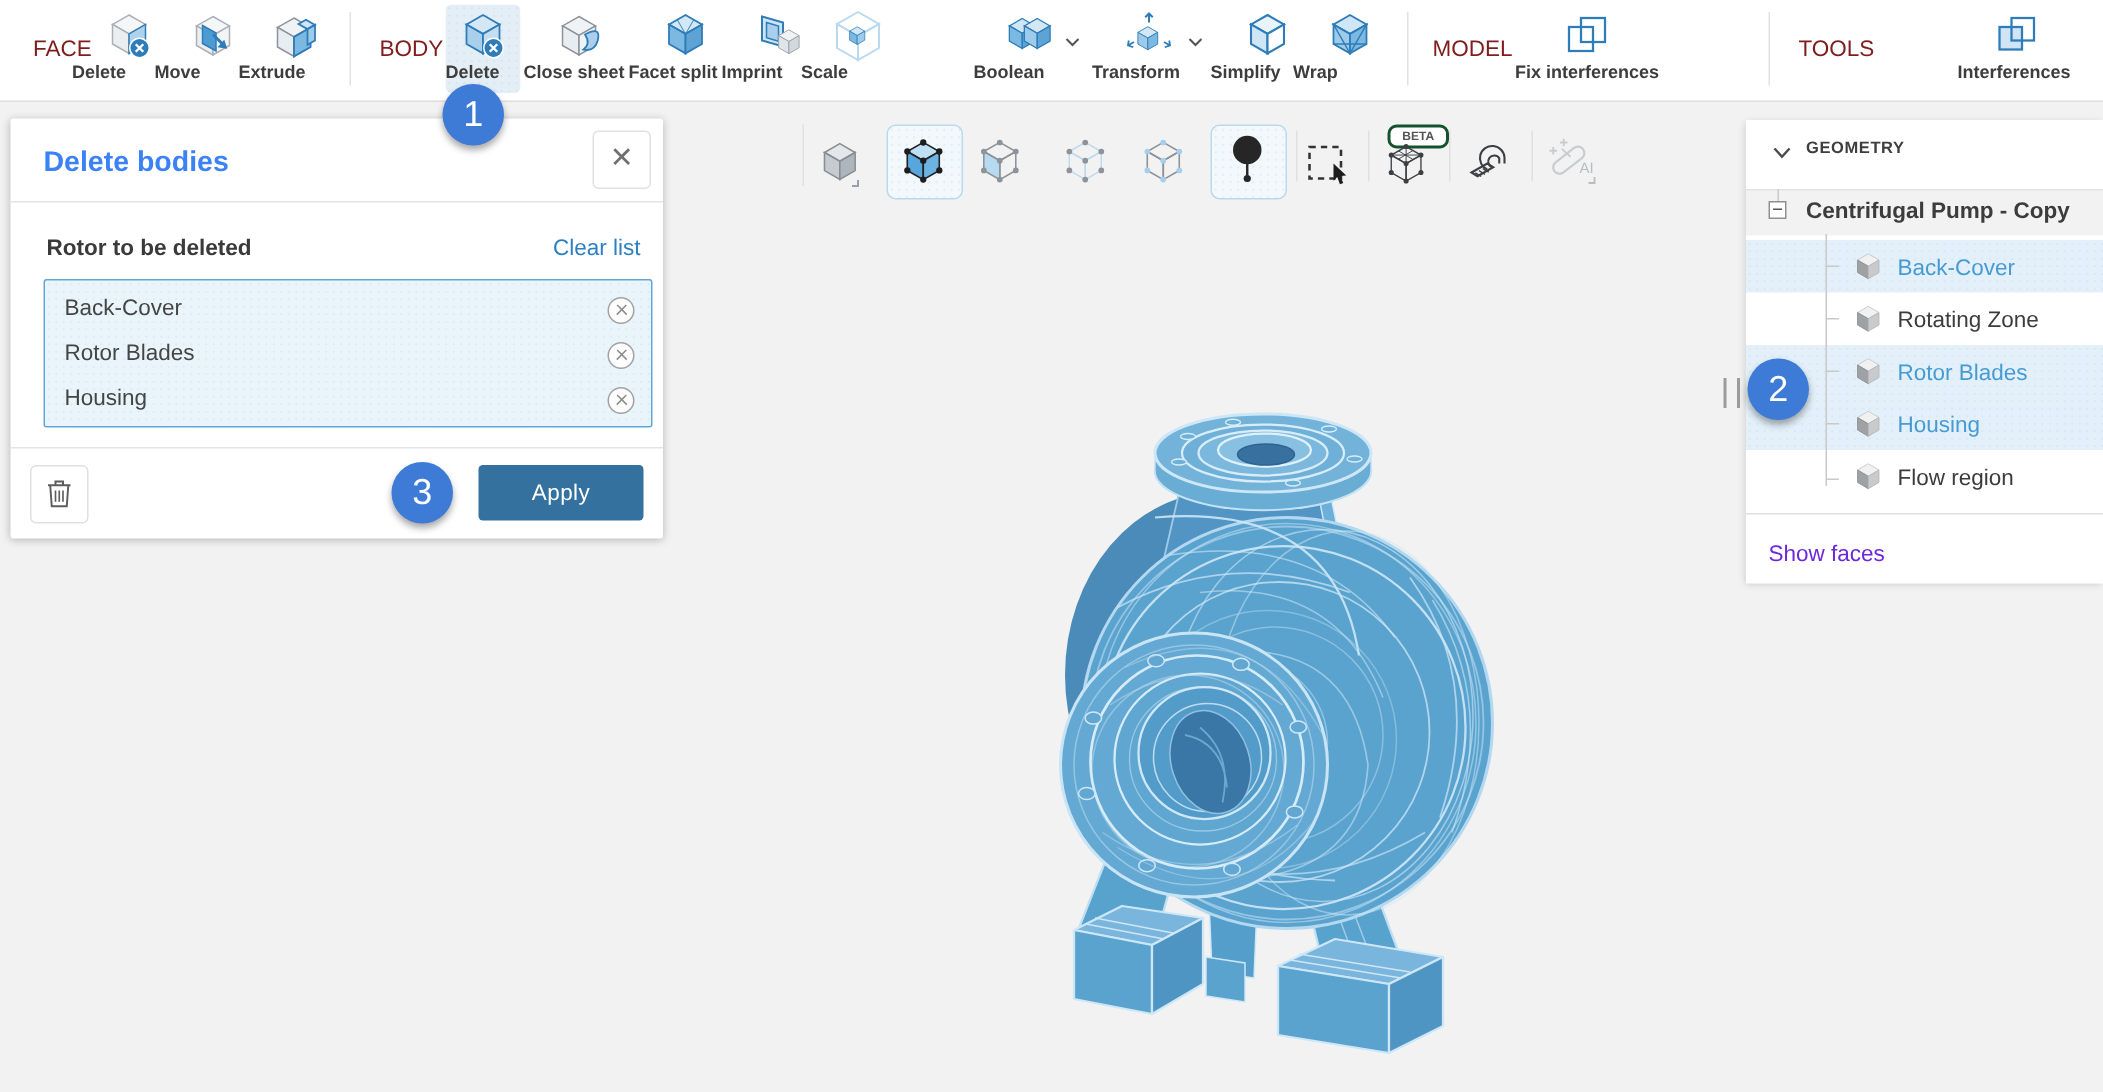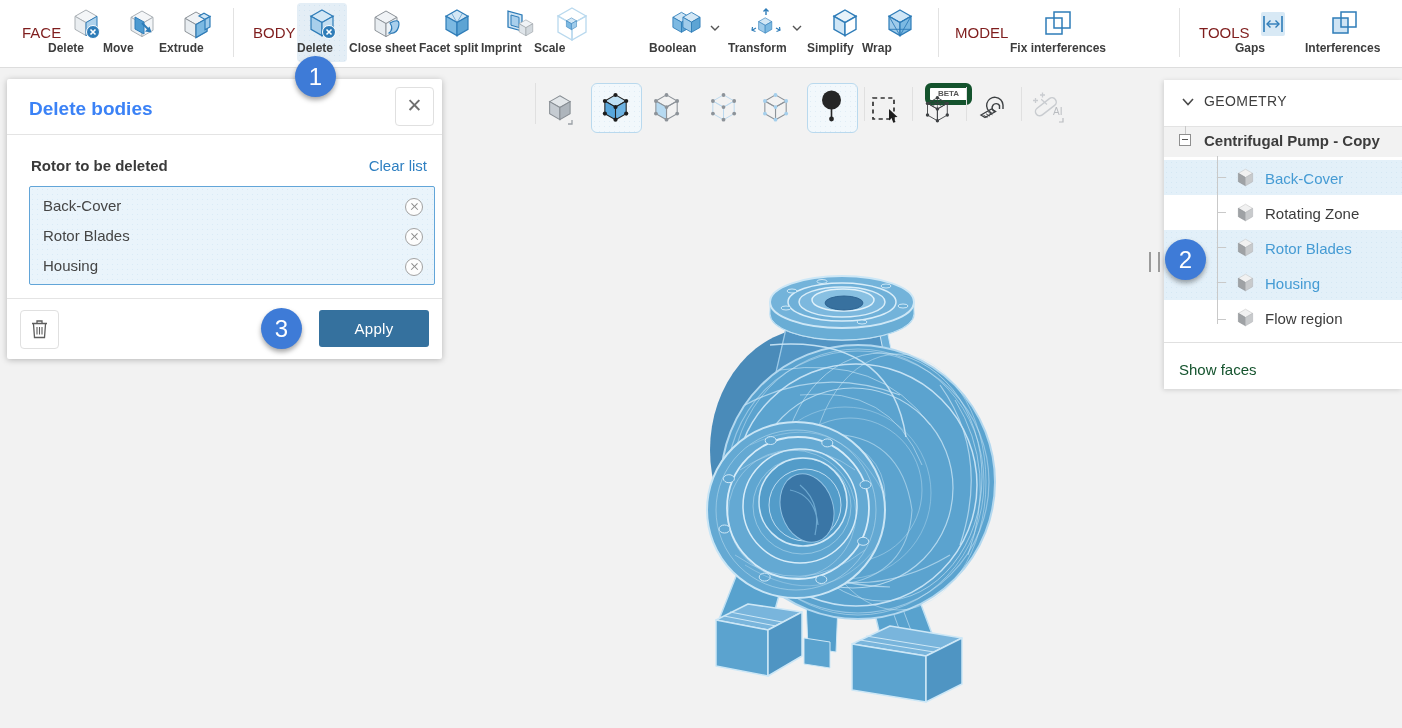--- a/index.html
+++ b/index.html
@@ -318,29 +318,20 @@
   </div>
 
   <div class="tbi" style="left:1010px;width:96px">
     <svg width="34" height="34" viewBox="0 0 34 34">
         <rect x="5" y="11" width="16" height="16" fill="#fff" stroke="#2e7cb8" stroke-width="1.5"></rect>
         <rect x="13" y="5" width="16" height="16" fill="none" stroke="#2e7cb8" stroke-width="1.5"></rect>
       </svg>
     <div class="lbl">Fix interferences</div>
   </div>
 
-  <div class="tbi" style="left:1235px">
-    <svg width="34" height="34" viewBox="0 0 34 34">
-        <rect x="5" y="5" width="24" height="24" rx="2" fill="#d8e9f5"></rect>
-        <path d="M8 9 L8 25 M26 9 L26 25" stroke="#2e7cb8" stroke-width="1.6"></path>
-        <path d="M11 17 L23 17" stroke="#2e7cb8" stroke-width="1.4"></path>
-        <path d="M14.5 13.5 L11 17 L14.5 20.5 M19.5 13.5 L23 17 L19.5 20.5" stroke="#2e7cb8" stroke-width="1.4" fill="none"></path>
-      </svg>
-    <div class="lbl">Gaps</div>
-  </div>
   <div class="tbi" style="left:1305px;width:80px">
     <svg width="34" height="34" viewBox="0 0 34 34">
         <rect x="5" y="11" width="15" height="15" fill="#cfe4f4" stroke="#2e7cb8" stroke-width="1.5"></rect>
         <rect x="13" y="5" width="15" height="15" fill="none" stroke="#2e7cb8" stroke-width="1.5"></rect>
       </svg>
     <div class="lbl">Interferences</div>
   </div>
 </div>
 <div id="viewbar">
   <div class="vdiv" style="left:535px;top:83px;height:41px"></div>
@@ -422,21 +413,21 @@
       <circle cx="11.5" cy="11" r="9.5" fill="#262626"></circle>
       <path d="M11.5 20 L11.5 28" stroke="#262626" stroke-width="1.6"></path>
       <circle cx="11.5" cy="30" r="2.4" fill="#262626"></circle>
     </svg>
   <div class="vdiv" style="left:864px;top:87px;height:34px"></div>
   <svg style="position:absolute;left:872px;top:96px" width="28" height="28" viewBox="0 0 28 28">
       <rect x="1" y="2" width="21" height="21" fill="none" stroke="#333" stroke-width="1.7" stroke-dasharray="4.2 3.4"></rect>
       <polygon points="17,13 25.5,21 21.5,21.3 23.5,26 21.3,26.8 19.5,22 17,24.5" fill="#1d1d1d"></polygon>
     </svg>
   <div class="vdiv" style="left:912px;top:87px;height:34px"></div>
-  <div style="position:absolute;left:925px;top:83px;width:37px;height:12px;border:5px solid #14532d;border-radius:6px;background:#fff;font-size:8px;font-weight:bold;color:#555;text-align:center;line-height:12px;font-family:'Liberation Sans',sans-serif;">BETA</div>
+  <div style="position:absolute;left:925px;top:83px;width:37px;height:12px;border:2px solid #14532d;border-radius:6px;background:#fff;font-size:8px;font-weight:bold;color:#555;text-align:center;line-height:12px;font-family:'Liberation Sans',sans-serif;">BETA</div>
   <svg style="position:absolute;left:923px;top:95px" width="30" height="29" viewBox="0 0 30 29">
       <g stroke="#3d4043" stroke-width="1" fill="none" transform="scale(0.9)">
         <polygon points="16,3 27,9.3 16,15.6 5,9.3"></polygon>
         <polygon points="5,9.3 16,15.6 16,28.6 5,22.3"></polygon>
         <polygon points="27,9.3 27,22.3 16,28.6 16,15.6"></polygon>
         <path d="M16 3 L16 15.6 M5 9.3 L27 9.3 M10 6 L21 12.5 M21 6 L10 12.5" stroke-width="0.7"></path>
       </g>
       <g fill="#3d4043">
         <circle cx="14.4" cy="2.7" r="1.7"></circle>
         <circle cx="24.3" cy="8.4" r="1.7"></circle>
@@ -490,21 +481,21 @@
           <path d="M1 4.5 L16 4.5 M6 4 L6 2 L11 2 L11 4"></path>
           <path d="M6 8 L6 15.5 M8.5 8 L8.5 15.5 M11 8 L11 15.5" stroke-width="1.1"></path>
         </g>
       </svg></div>
   <div id="dlg-apply">Apply</div>
 </div>
 <div id="geo">
   <svg style="position:absolute;left:17px;top:16px" width="14" height="12" viewBox="0 0 14 12">
       <path d="M2 3 L7 8.5 L12 3" stroke="#4a4a4a" stroke-width="1.6" fill="none"></path>
     </svg>
-  <div style="position:absolute;left:40px;top:13px;font-size:14px;font-weight:normal;color:#3e3e3e;letter-spacing:0.4px;">GEOMETRY</div>
+  <div style="position:absolute;left:40px;top:13px;font-size:11px;font-weight:bold;color:#3e3e3e;letter-spacing:0.4px;">GEOMETRY</div>
   <div class="grow" style="top:46px;height:30px;background:#f2f2f2;border-top:1px solid #e3e3e3;"></div>
   <div style="position:absolute;left:15px;top:54px;width:10px;height:10px;background:#fff;border:1px solid #8f8f8f;"></div>
   <div style="position:absolute;left:17.5px;top:58.5px;width:6px;height:1.5px;background:#555;"></div>
   <div style="position:absolute;left:20.5px;top:46px;width:1px;height:8px;background:#c9c9c9;"></div>
   <div style="position:absolute;left:40px;top:52px;font-size:15px;font-weight:bold;color:#3c3c3c;">Centrifugal Pump - Copy</div>
   <div class="grow hlrow" style="top:80px;height:35px;"></div>
   <div class="grow" style="top:150px;height:70px;"></div>
   <div class="grow hlrow" style="top:150px;height:70px;"></div>
   <div style="position:absolute;left:53px;top:76px;width:1px;height:168px;background:#c9c9c9;"></div>
   <div style="position:absolute;left:54px;top:97px;width:8px;height:1px;background:#c9c9c9;"></div>
@@ -536,18 +527,18 @@
       <polygon points="16,2 28,9 16,16 4,9" fill="#f1f1f1" stroke="#c7c7c7"></polygon>
       <polygon points="4,9 16,16 16,30 4,23" fill="#9fa2a5" stroke="#8d9093"></polygon>
       <polygon points="28,9 28,23 16,30 16,16" fill="#c8cacc" stroke="#b5b7b9"></polygon>
     </svg>
   <div class="titem tblue" style="top:90px">Back-Cover</div>
   <div class="titem tdark" style="top:125px">Rotating Zone</div>
   <div class="titem tblue" style="top:160px">Rotor Blades</div>
   <div class="titem tblue" style="top:195px">Housing</div>
   <div class="titem tdark" style="top:230px">Flow region</div>
   <div class="grow" style="top:262px;height:1px;background:#e0e0e0;"></div>
-  <div style="position:absolute;left:15px;top:281px;font-size:15px;color:#14532d;">Show faces</div>
+  <div style="position:absolute;left:15px;top:281px;font-size:15px;color:#6d28d9;">Show faces</div>
 </div>
 <div id="drag"></div>
 <div class="badge" style="left:295px;top:56px;">1</div>
 <div class="badge" style="left:1165px;top:239px;">2</div>
 <div class="badge" style="left:261px;top:308px;">3</div>
 
 </body></html>

